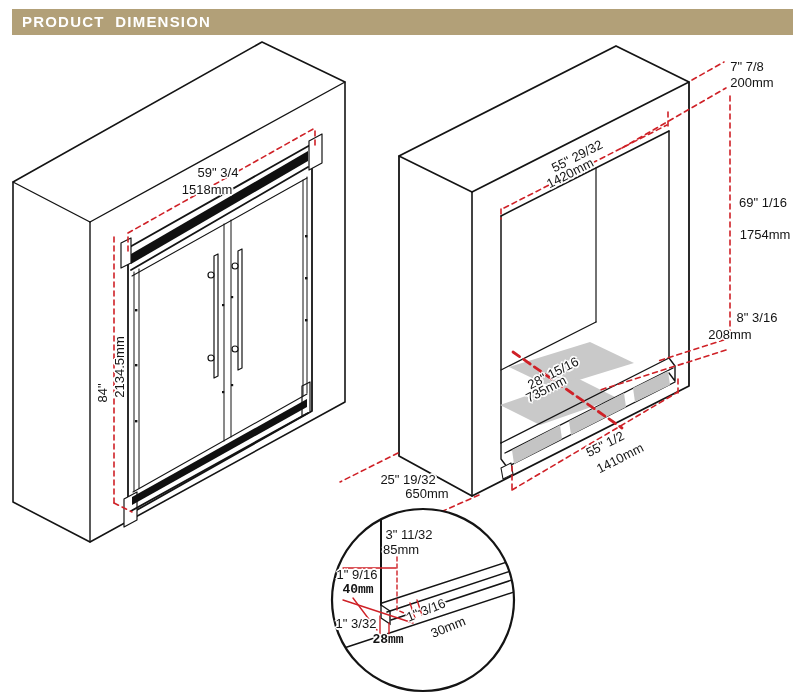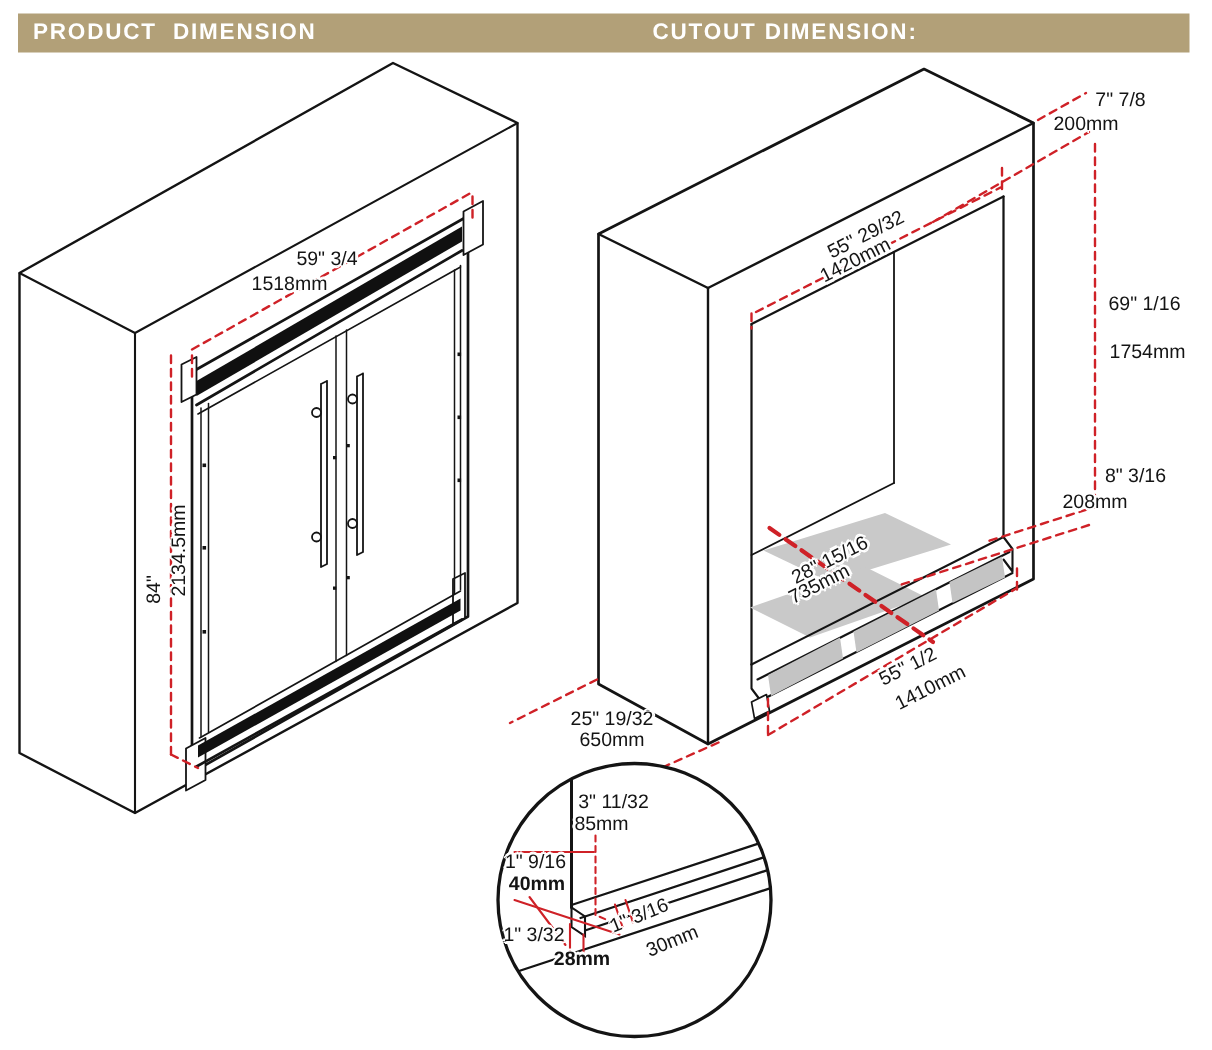--- a/index.html
+++ b/index.html
@@ -6,33 +6,32 @@
   #canvas{position:relative;width:808px;height:700px;background:#fff;overflow:hidden;
           font-family:"Liberation Sans",sans-serif;}
   .topbar{position:absolute;left:12px;top:9px;width:781px;height:26px;}
   .topbar .bar-label{position:absolute;top:0;height:26px;line-height:26px;color:#fff;
           font-size:15px;font-weight:bold;letter-spacing:1.2px;white-space:pre;}
   #svg-layer{position:absolute;left:0;top:0;}
   .dim{position:absolute;font-size:13px;color:#141414;white-space:pre;line-height:13px;
        transform:translate(-50%,-50%);
        text-shadow:-2px 0 0 #fff,2px 0 0 #fff,0 -2px 0 #fff,0 2px 0 #fff,
                    -1px -1px 0 #fff,1px 1px 0 #fff,-1px 1px 0 #fff,1px -1px 0 #fff;}
-  .dim.b{font-weight:bold;}
+  .dim.b{font-weight:bold;font-family:Liberation Mono, monospace;}
   .rotm27{transform:translate(-50%,-50%) rotate(-27deg);}
   .rotm90{transform:translate(-50%,-50%) rotate(-90deg);}
   .rotm22{transform:translate(-50%,-50%) rotate(-22deg);}
 </style>
 </head>
 <body>
 
 <div id="canvas">
 
   <div class="topbar" id="topbar" style="background: rgb(178, 160, 120);">
     <span class="bar-label" style="left:10px">PRODUCT  DIMENSION</span>
-    <span class="bar-label" style="left:423px">CUTOUT DIMENSION:</span>
   </div>
 
   <svg id="svg-layer" width="808" height="700" viewBox="0 0 808 700">
     <defs>
       <clipPath id="detailClip">
           <circle cx="423" cy="600" r="91"></circle>
         </clipPath>
     </defs>
 
     <g stroke="#141414" fill="none" stroke-linejoin="round" stroke-linecap="round">
@@ -177,38 +176,38 @@
           <path d="M380,616 L380,640"></path>
           <path d="M389,623 L389,644"></path>
           <path d="M410,603 L415,618"></path>
           <path d="M417,600 L422,615"></path>
         </g>
       </g>
     </g>
   </svg>
 
   <div class="dim" style="left:218px;top:172px">59" 3/4</div>
-  <div class="dim" style="left:193px;top:189px">1518mm</div>
+  <div class="dim" style="left:207px;top:189px">1518mm</div>
   <div class="dim rotm90" style="left:102px;top:393px">84"</div>
   <div class="dim rotm90" style="left:119px;top:367px">2134.5mm</div>
 
   <div class="dim" style="left:747px;top:66px">7" 7/8</div>
-  <div class="dim" style="left:724px;top:82px">200mm</div>
+  <div class="dim" style="left:752px;top:82px">200mm</div>
   <div class="dim rotm27" style="left:577px;top:156px">55" 29/32</div>
   <div class="dim rotm27" style="left:570px;top:173px">1420mm</div>
   <div class="dim" style="left:763px;top:202px">69" 1/16</div>
   <div class="dim" style="left:765px;top:234px">1754mm</div>
   <div class="dim" style="left:757px;top:317px">8" 3/16</div>
   <div class="dim" style="left:730px;top:334px">208mm</div>
   <div class="dim rotm27" style="left:553px;top:373px">28" 15/16</div>
   <div class="dim rotm27" style="left:546px;top:389px">735mm</div>
   <div class="dim rotm27" style="left:605px;top:444px">55" 1/2</div>
   <div class="dim rotm27" style="left:620px;top:458px">1410mm</div>
   <div class="dim" style="left:408px;top:479px">25" 19/32</div>
-  <div class="dim" style="left:408px;top:493px">650mm</div>
+  <div class="dim" style="left:427px;top:493px">650mm</div>
 
   <div class="dim" style="left:409px;top:534px">3" 11/32</div>
   <div class="dim" style="left:401px;top:549px">85mm</div>
   <div class="dim" style="left:357px;top:574px">1" 9/16</div>
   <div class="dim b" style="left:358px;top:589px">40mm</div>
   <div class="dim" style="left:356px;top:623px">1" 3/32</div>
   <div class="dim b" style="left:388px;top:639px">28mm</div>
   <div class="dim rotm22" style="left:426px;top:610px">1" 3/16</div>
   <div class="dim rotm22" style="left:448px;top:627px">30mm</div>
 </div>

